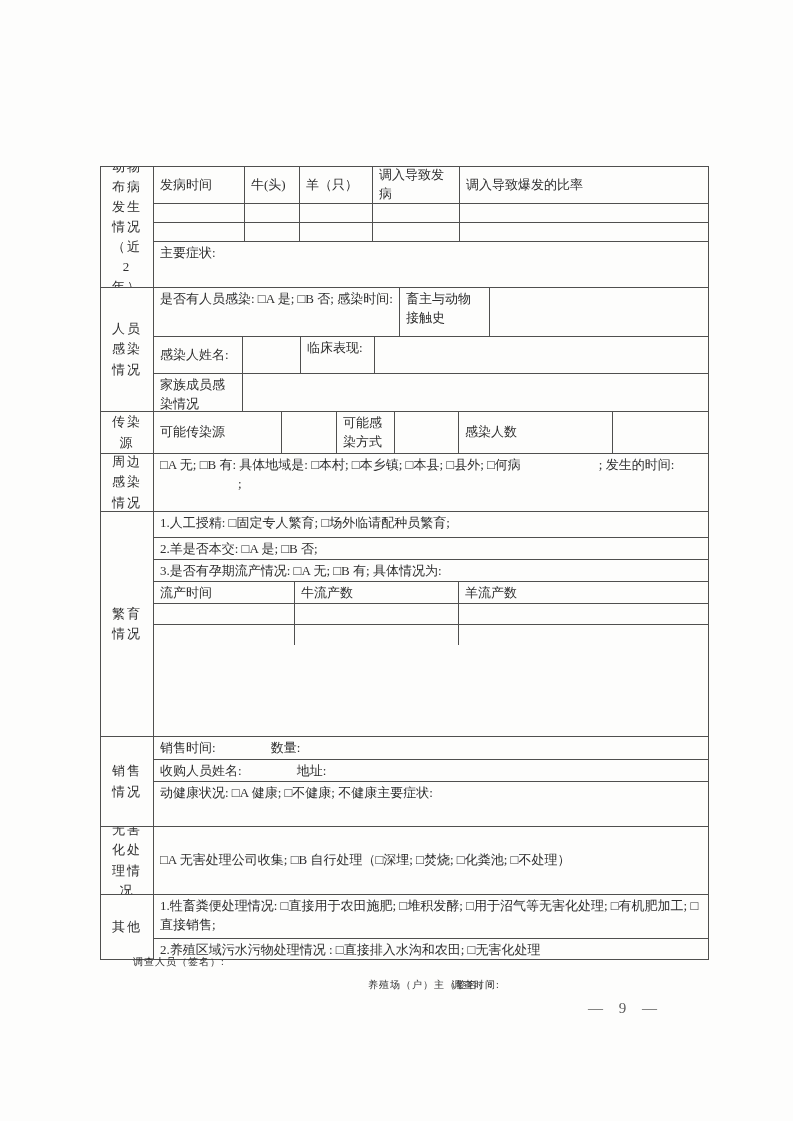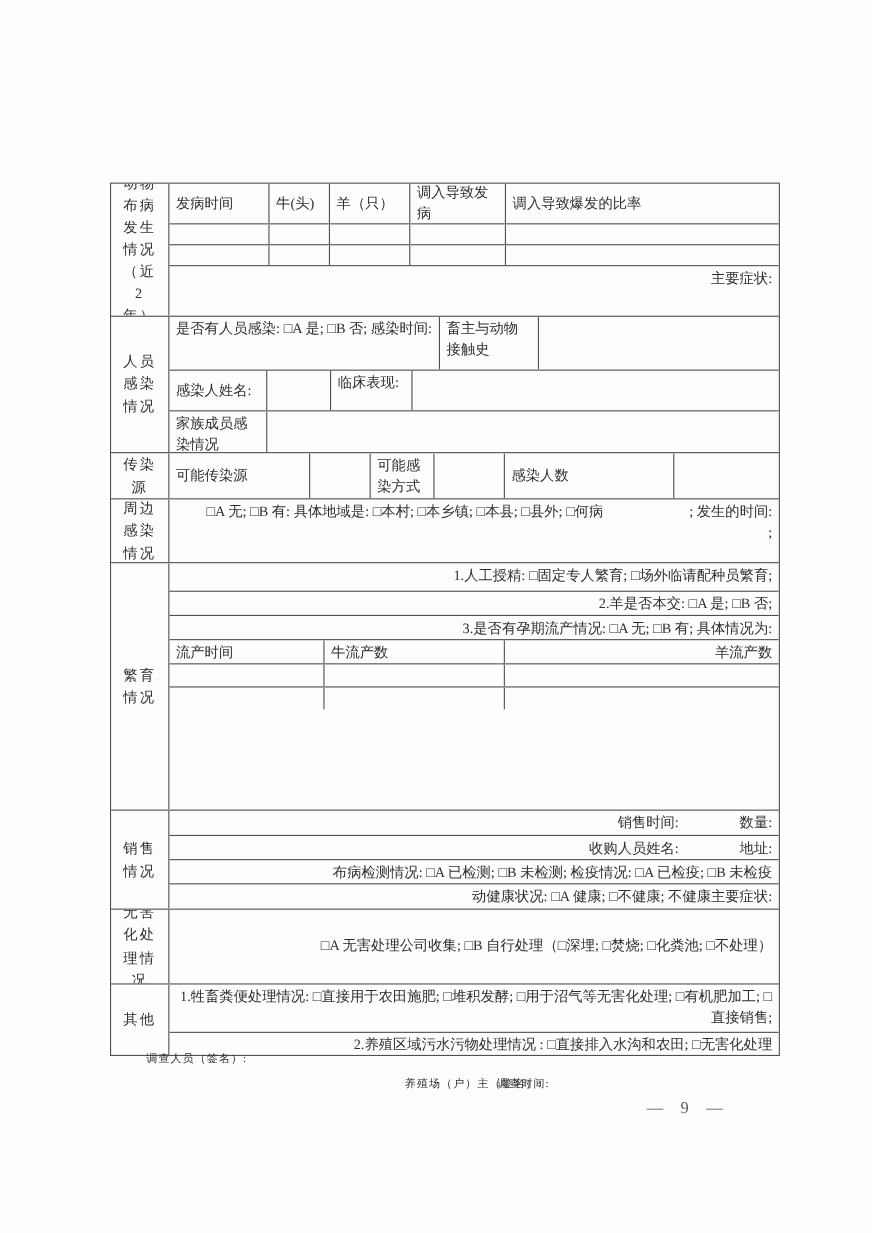--- a/index.html
+++ b/index.html
@@ -45,21 +45,21 @@
   .row + .row { border-top: 1px solid #4f4f4f; }
   .cell {
     padding: 2px 6px;
     font-size: 13px;
     line-height: 1.45;
     min-width: 0;
     overflow: hidden;
     flex: 0 0 auto;
   }
   .cell + .cell { border-left: 1px solid #4f4f4f; }
-  .cell.grow { flex: 1 1 auto; text-align: right; }
+  .cell.grow { flex: 1 1 auto; }
   .vcenter { display: flex; align-items: center; }
   .footer-label { position: absolute; font-size: 10px; letter-spacing: 1px; white-space: nowrap; }
   .page-number {
     position: absolute;
     left: 588px;
     top: 1000px;
     font-size: 15px;
     color: #5a5a5a;
     letter-spacing: 6px;
     white-space: nowrap;
@@ -192,23 +192,20 @@
       <div class="sec-label">销售
 情况</div>
       <div class="sec-body">
         <div class="row" style="height:22px">
           <div class="cell grow">销售时间: 　　　　数量:</div>
         </div>
         <div class="row" style="height:22px">
           <div class="cell grow">收购人员姓名: 　　　　地址:</div>
         </div>
         <div class="row" style="height:23px">
-          <div class="cell grow">布病检测情况: □A 已检测; □B 未检测; 检疫情况: □A 已检疫; □B 未检疫</div>
-        </div>
-        <div class="row" style="height:23px">
           <div class="cell grow">动健康状况: □A 健康; □不健康; 不健康主要症状:</div>
         </div>
       </div>
     </div>
 
     <div class="sec" style="height:68px">
       <div class="sec-label">无害
 化处
 理情
 况</div>

